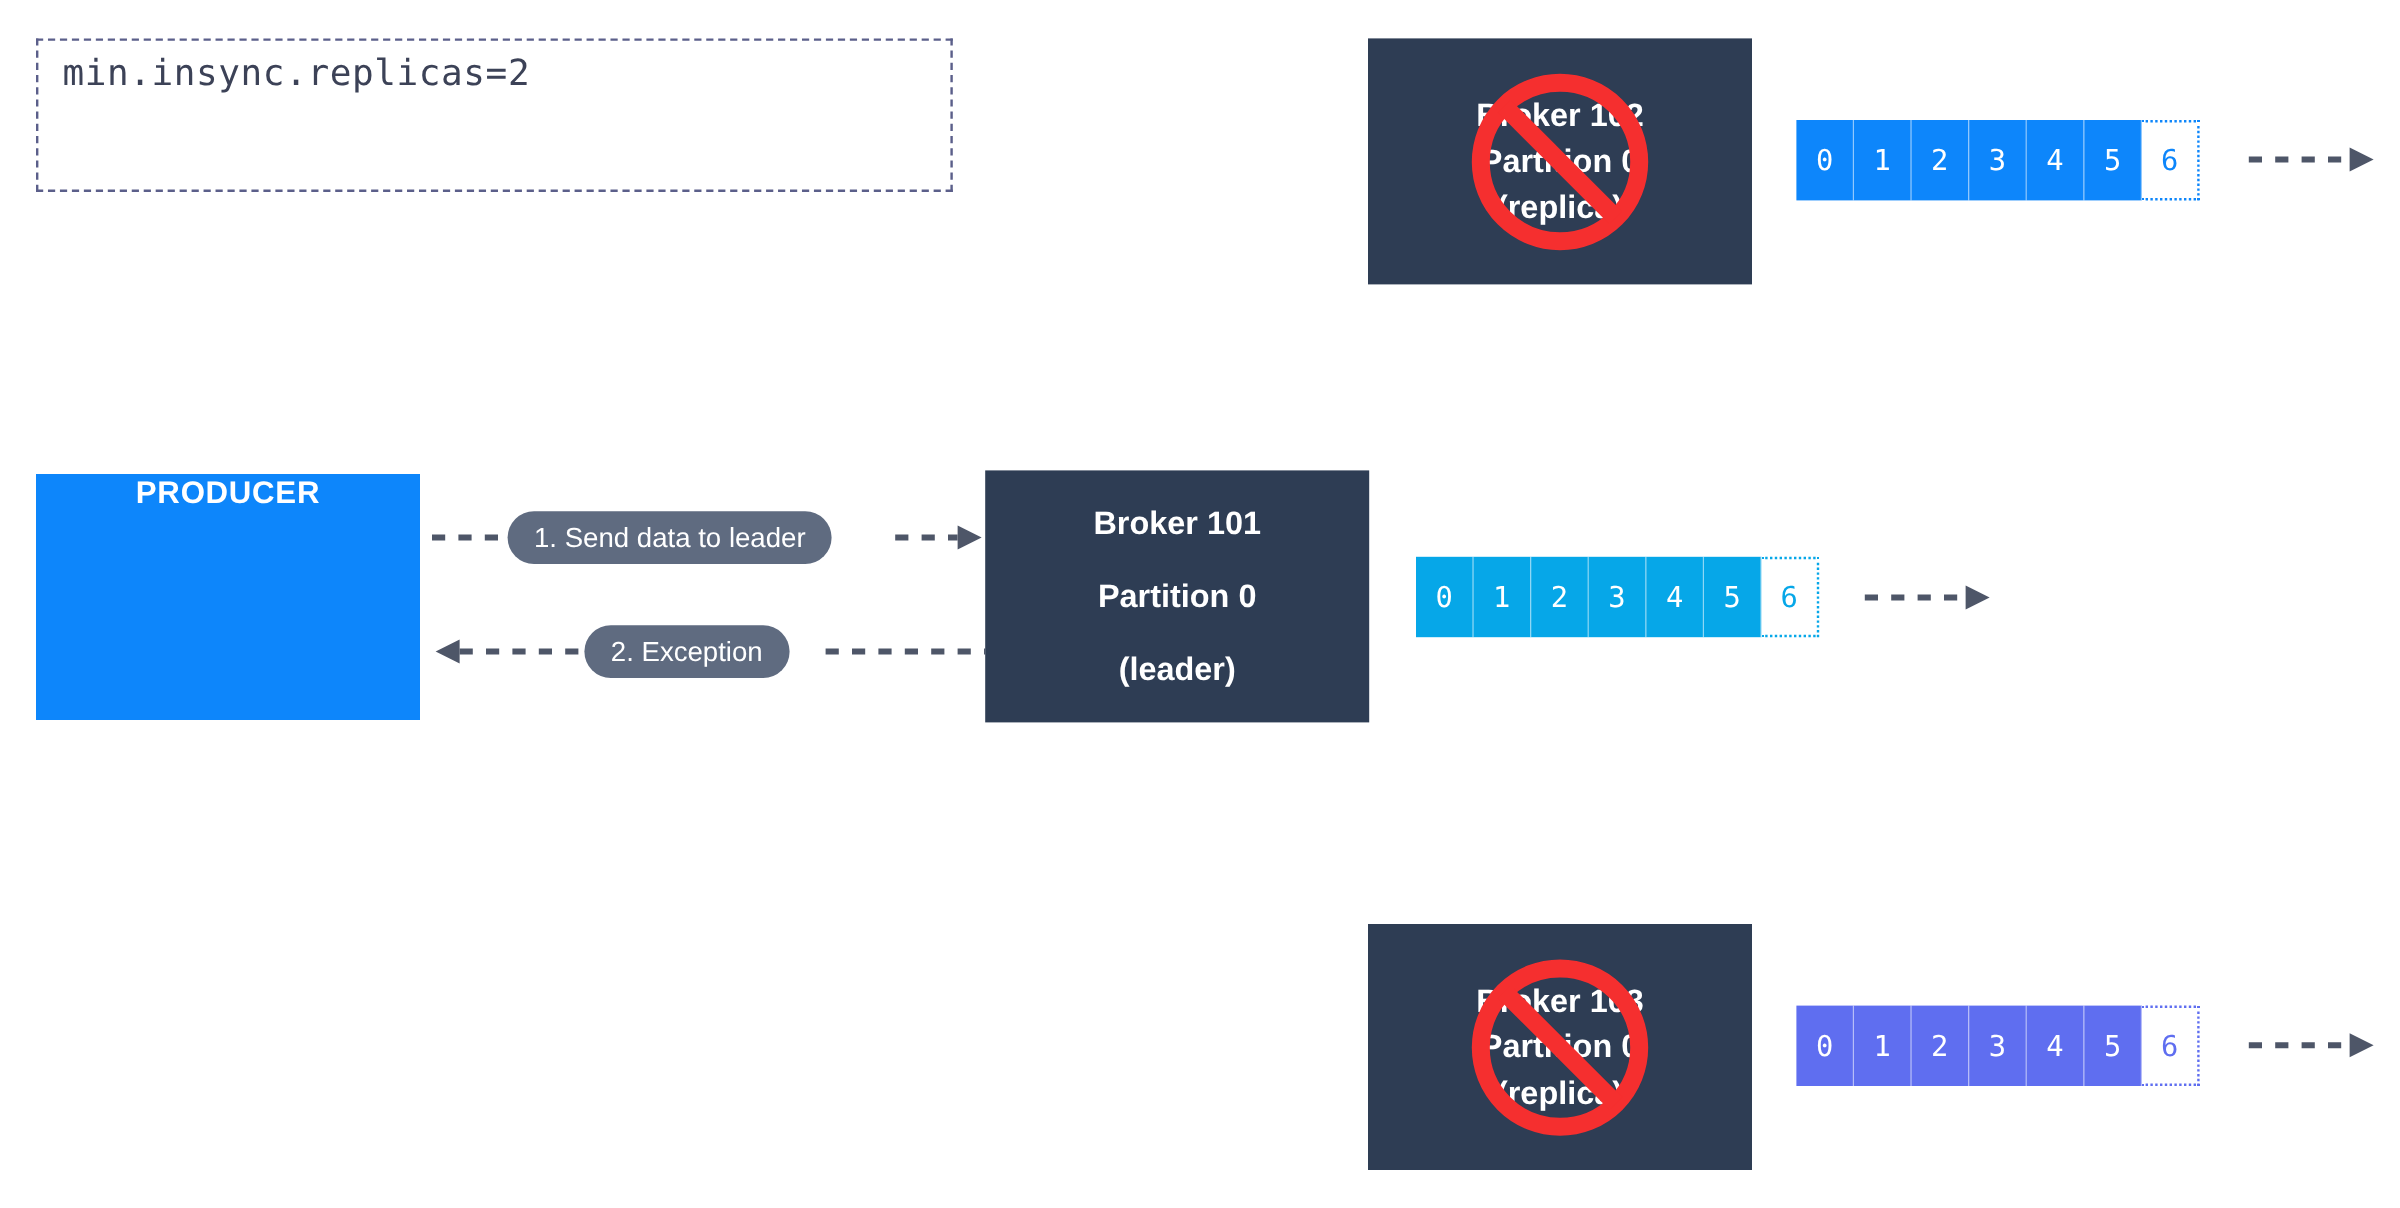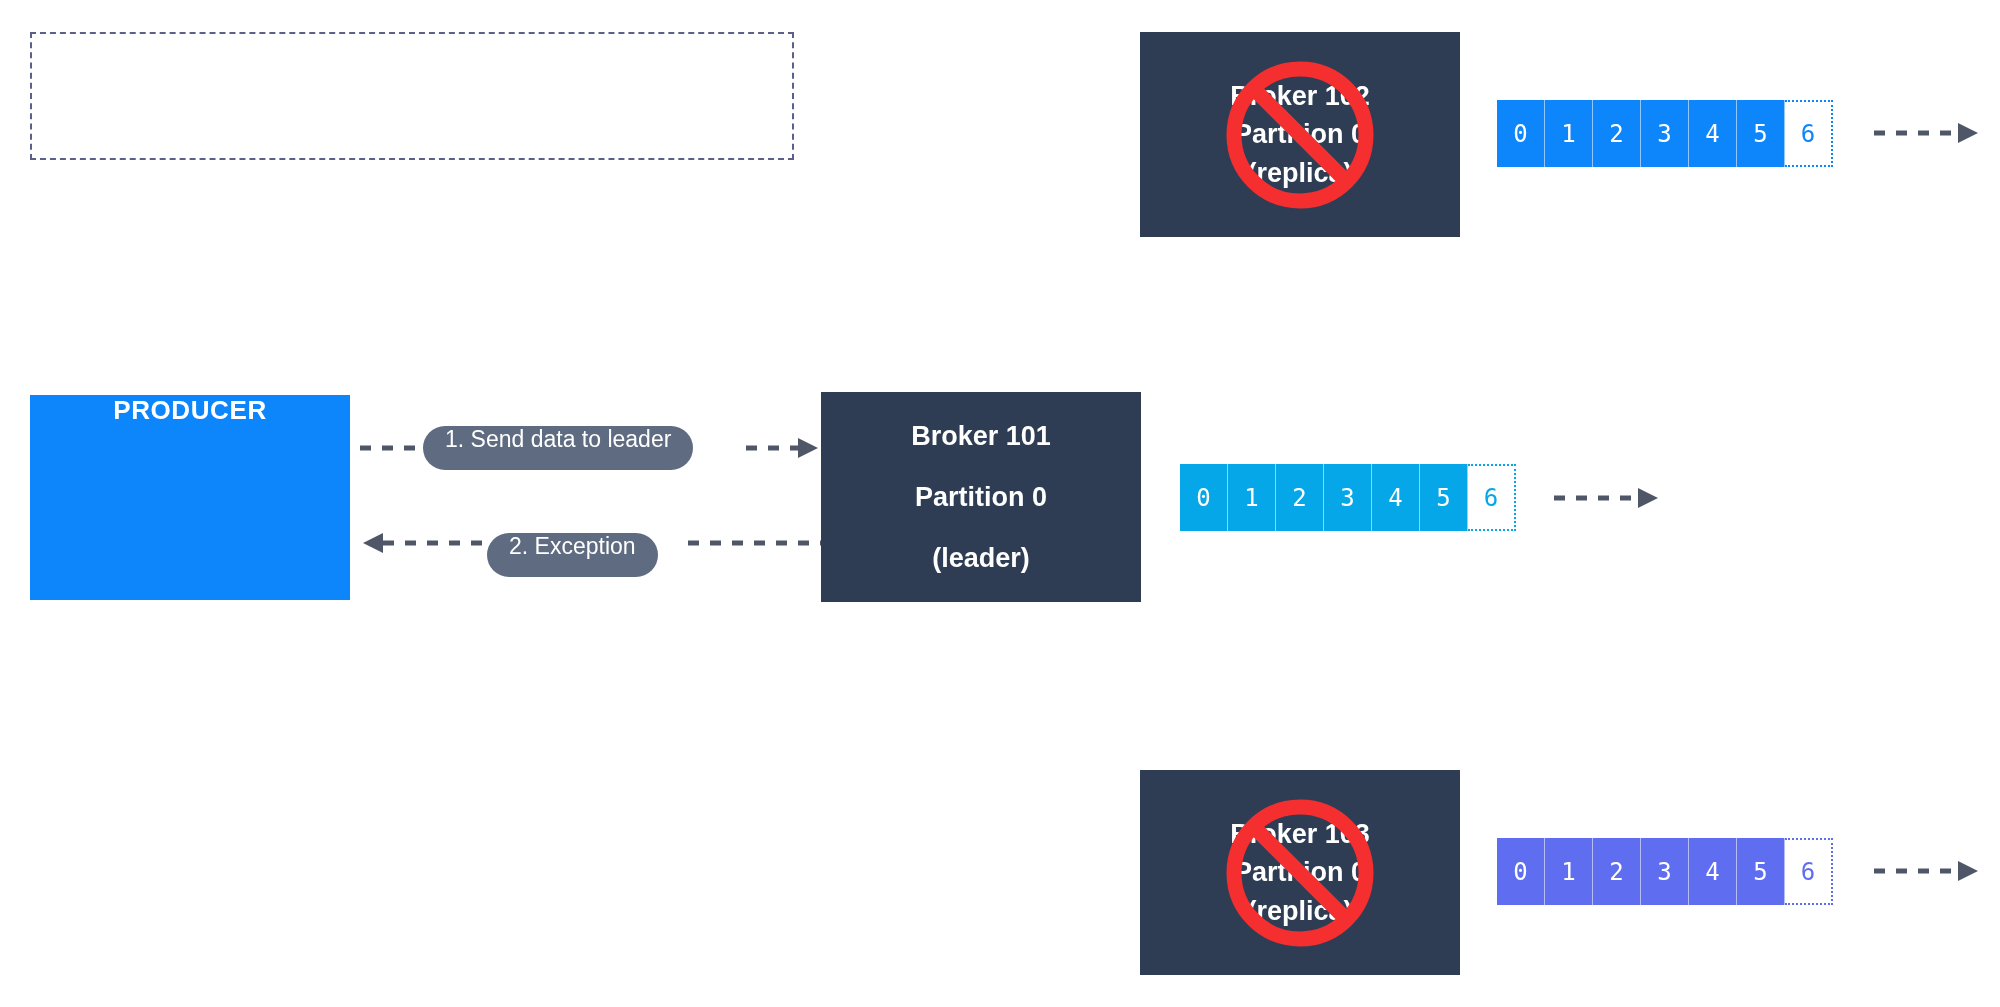--- a/index.html
+++ b/index.html
@@ -87,28 +87,29 @@
   }
 
   
   .pill {
     position: absolute;
     background: #5f6b80;
     color: #ffffff;
     border-radius: 999px;
     font-size: 23px;
     display: flex;
+    align-items: center;
     justify-content: center;
     white-space: nowrap;
     padding: 0 22px;
     height: 44px;
     box-sizing: border-box;
   }
   #pill-send      { left: 423px; top: 426px; }
-  #pill-exception { left: 487px; top: 521px; margin-top: 12px; }
+  #pill-exception { left: 487px; top: 521px; }
 
   .err-code {
     position: absolute;
     left: 437px;
     top: 596px;
     font-family: "DejaVu Sans Mono", "Liberation Mono", monospace;
     font-size: 25px;
     color: #3c4257;
     letter-spacing: 0.5px;
     white-space: nowrap;
@@ -152,20 +153,21 @@
   #strip-103 .cell.empty { color: #5f6ef0; }
 
   .flow-arrow { position: absolute; }
 </style>
 </head>
 <body>
 
 <div class="stage">
 
   <div class="config-box"></div>
+  <div class="config-text">min.insync.replicas=2</div>
 
   <div class="broker" id="broker-102">
     <span class="line">Broker 102</span>
     <span class="line">Partition 0</span>
     <span class="line">(replica)</span>
   </div>
   <svg class="no-sign" style="left:1222px; top:57px;" width="156" height="156" viewBox="0 0 156 156">
     <circle cx="78" cy="78" r="66" fill="none" stroke="#f52f2f" stroke-width="15"></circle>
     <line x1="31.5" y1="31.5" x2="124.5" y2="124.5" stroke="#f52f2f" stroke-width="15" stroke-linecap="butt"></line>
   </svg>

